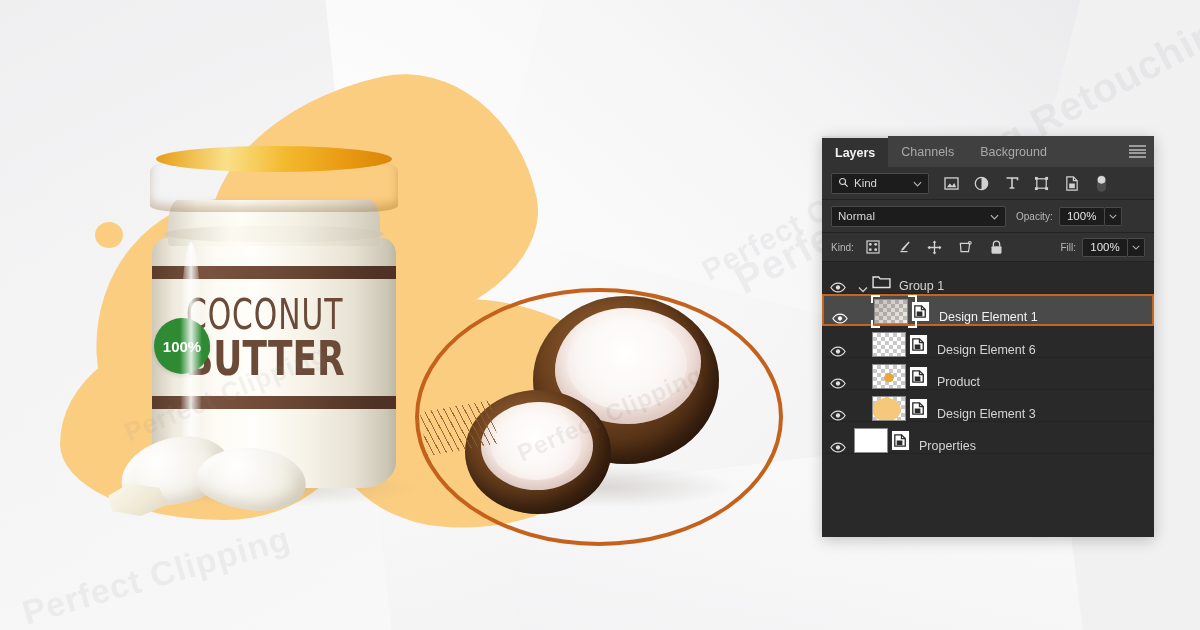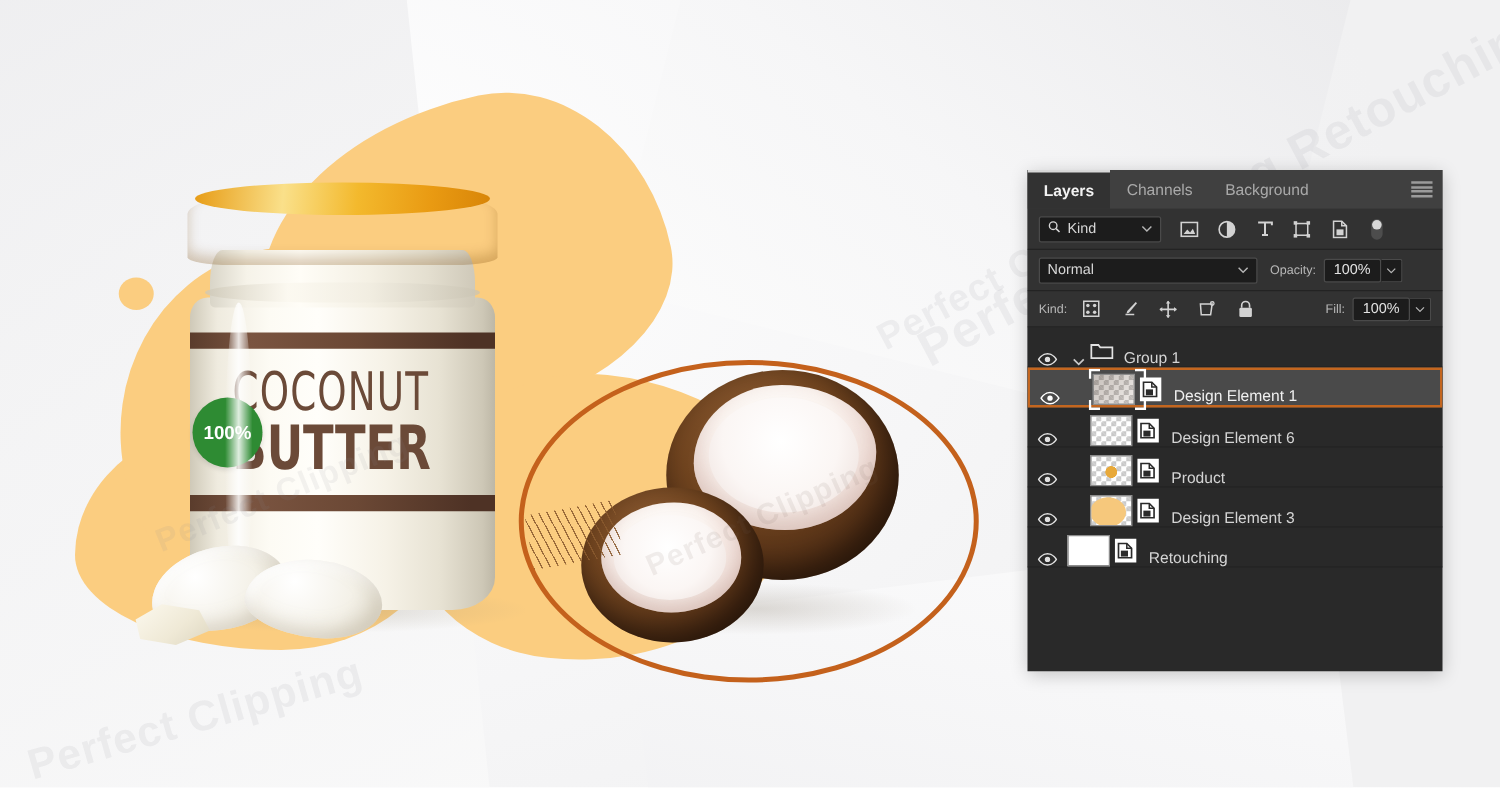--- a/index.html
+++ b/index.html
@@ -625,19 +625,19 @@
         <div class="thumb white"></div>
         <span class="so-badge">
           <svg width="19" height="21" viewBox="0 0 20 22">
               <rect x="1" y="1" width="18" height="20" fill="#fff"></rect>
               <path d="M4 5h7l4 4v8H4z" fill="none" stroke="#2b2b2b" stroke-width="1.4"></path>
               <path d="M11 5v4h4" fill="none" stroke="#2b2b2b" stroke-width="1.3"></path>
               <rect x="6" y="11" width="6" height="5" fill="#2b2b2b"></rect>
             </svg>
         </span>
       </div>
-      <span class="layer-name">Retouching</span>
+      <span class="layer-name">Properties</span>
     </div>
 
   </div>
 
   <div class="panel-empty"></div>
 </div>
 
 </body></html>

